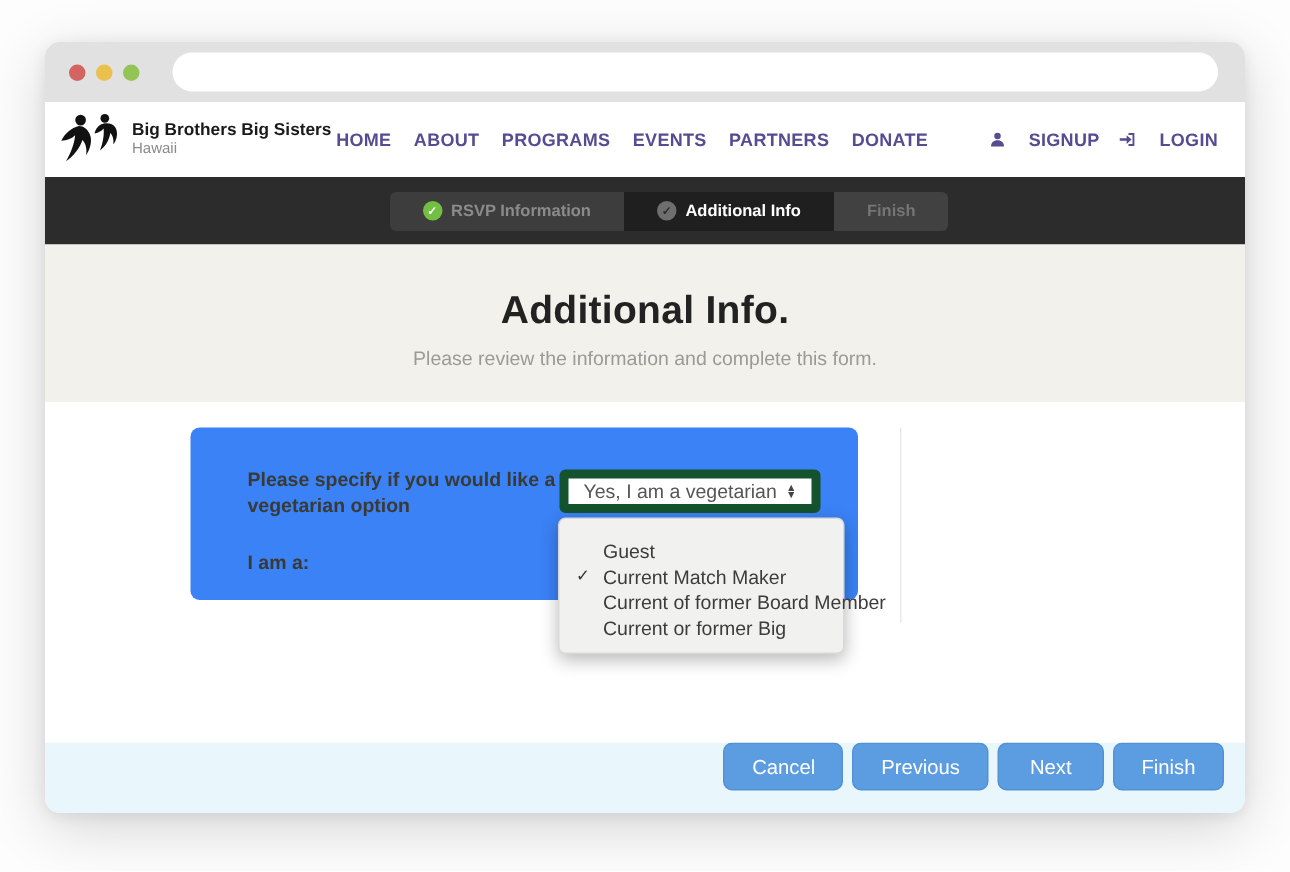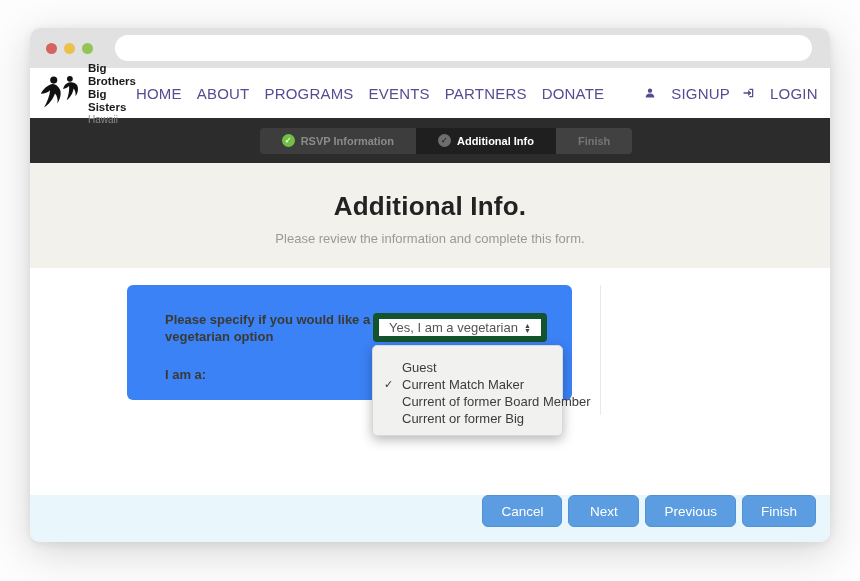--- a/index.html
+++ b/index.html
@@ -36,21 +36,21 @@
     height:50px; background:#fff;
     display:flex; align-items:center;
     padding:0 18px 0 10px;
   }
   .logo { display:flex; align-items:center; gap:6px; }
   .logo svg { display:block; }
   .logo-text .t1 { font-size:11.5px; font-weight:bold; color:#1a1a1a; line-height:13px; }
   .logo-text .t2 { font-size:10px; color:#8a8a8a; line-height:11px; }
   .nav { margin-left:auto; display:flex; align-items:center; gap:15px; }
   .nav-item {
-    font-size:15px; font-weight:normal; letter-spacing:0.2px;
+    font-size:12px; font-weight:bold; letter-spacing:0.2px;
     color:#574b92; cursor:pointer; white-space:nowrap;
   }
   .account { display:flex; align-items:center; gap:13px; margin-left:26px; }
   .account .nav-item { display:flex; align-items:center; gap:16px; }
   .account svg { display:block; }
   
   .tabbar {
     height:45px; background:#2c2c2c;
     display:flex; align-items:center; justify-content:center;
   }
@@ -239,18 +239,18 @@
       <div class="dd-option">
         <span>Current or former Big</span>
       </div>
     </div>
 
     <div class="v-divider"></div>
   </div>
 
   <div class="footer">
     <button class="btn">Cancel</button>
+    <button class="btn">Previous</button>
     <button class="btn">Next</button>
-    <button class="btn">Previous</button>
     <button class="btn">Finish</button>
   </div>
 
 </div>
 
 </body></html>

